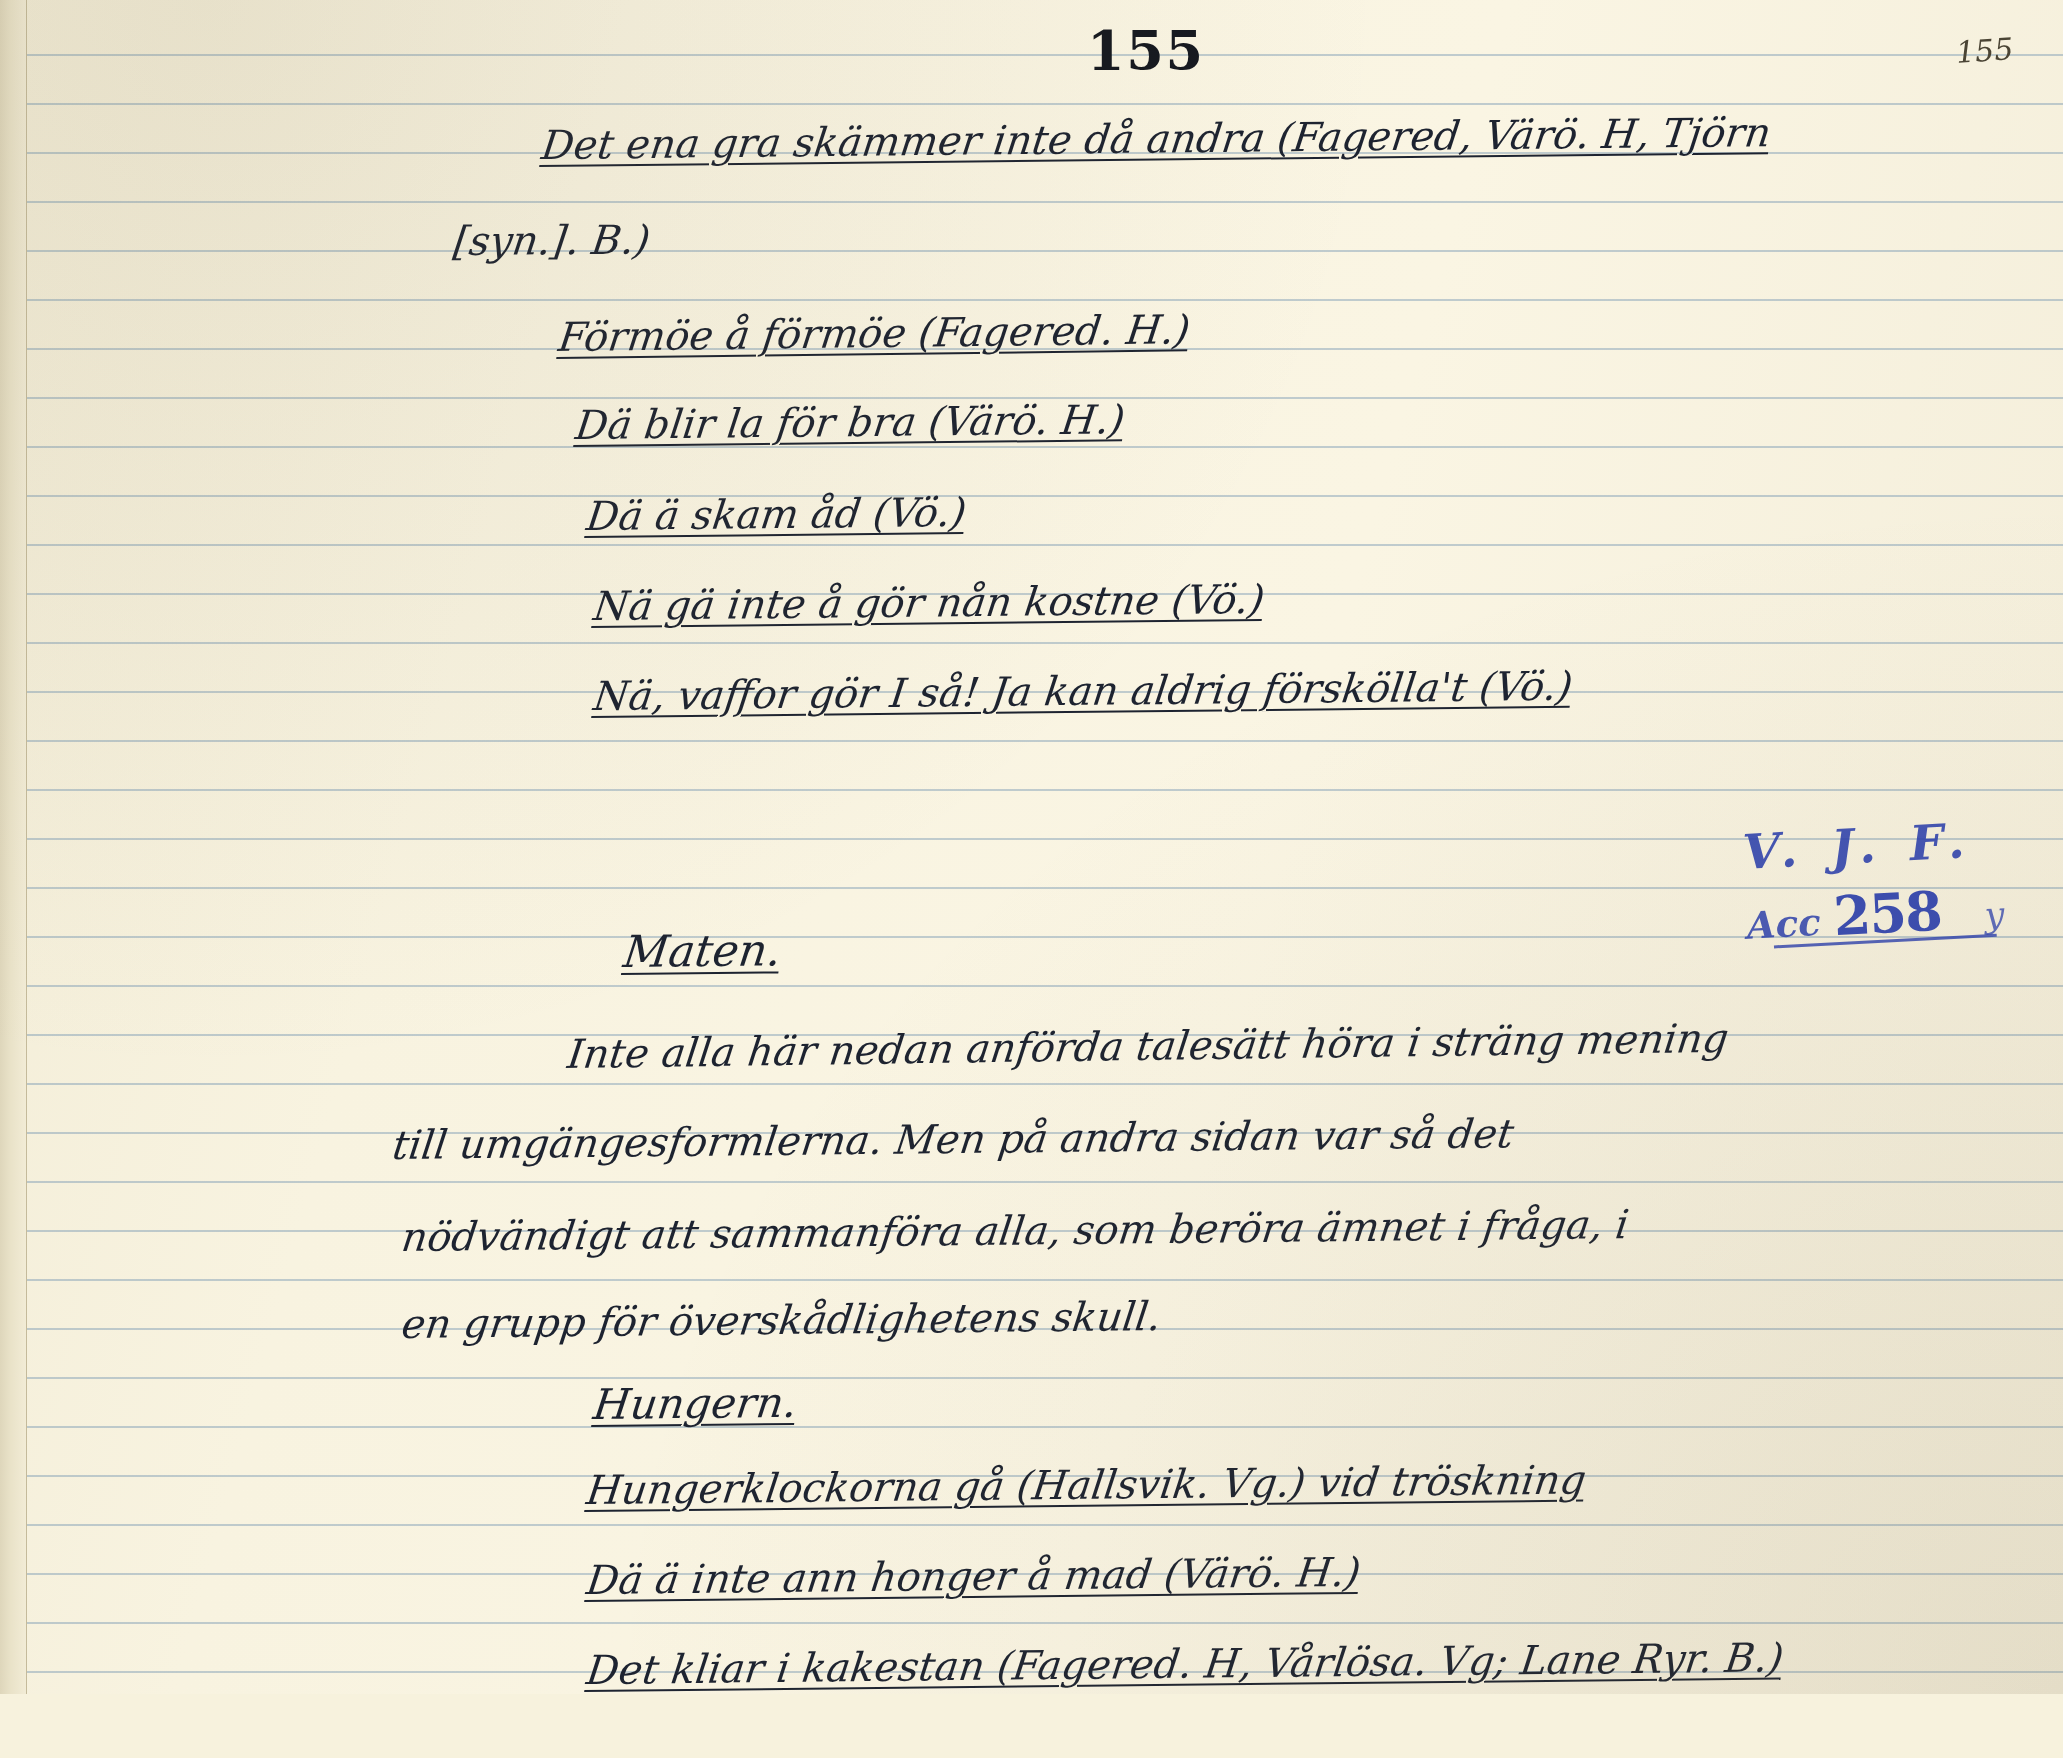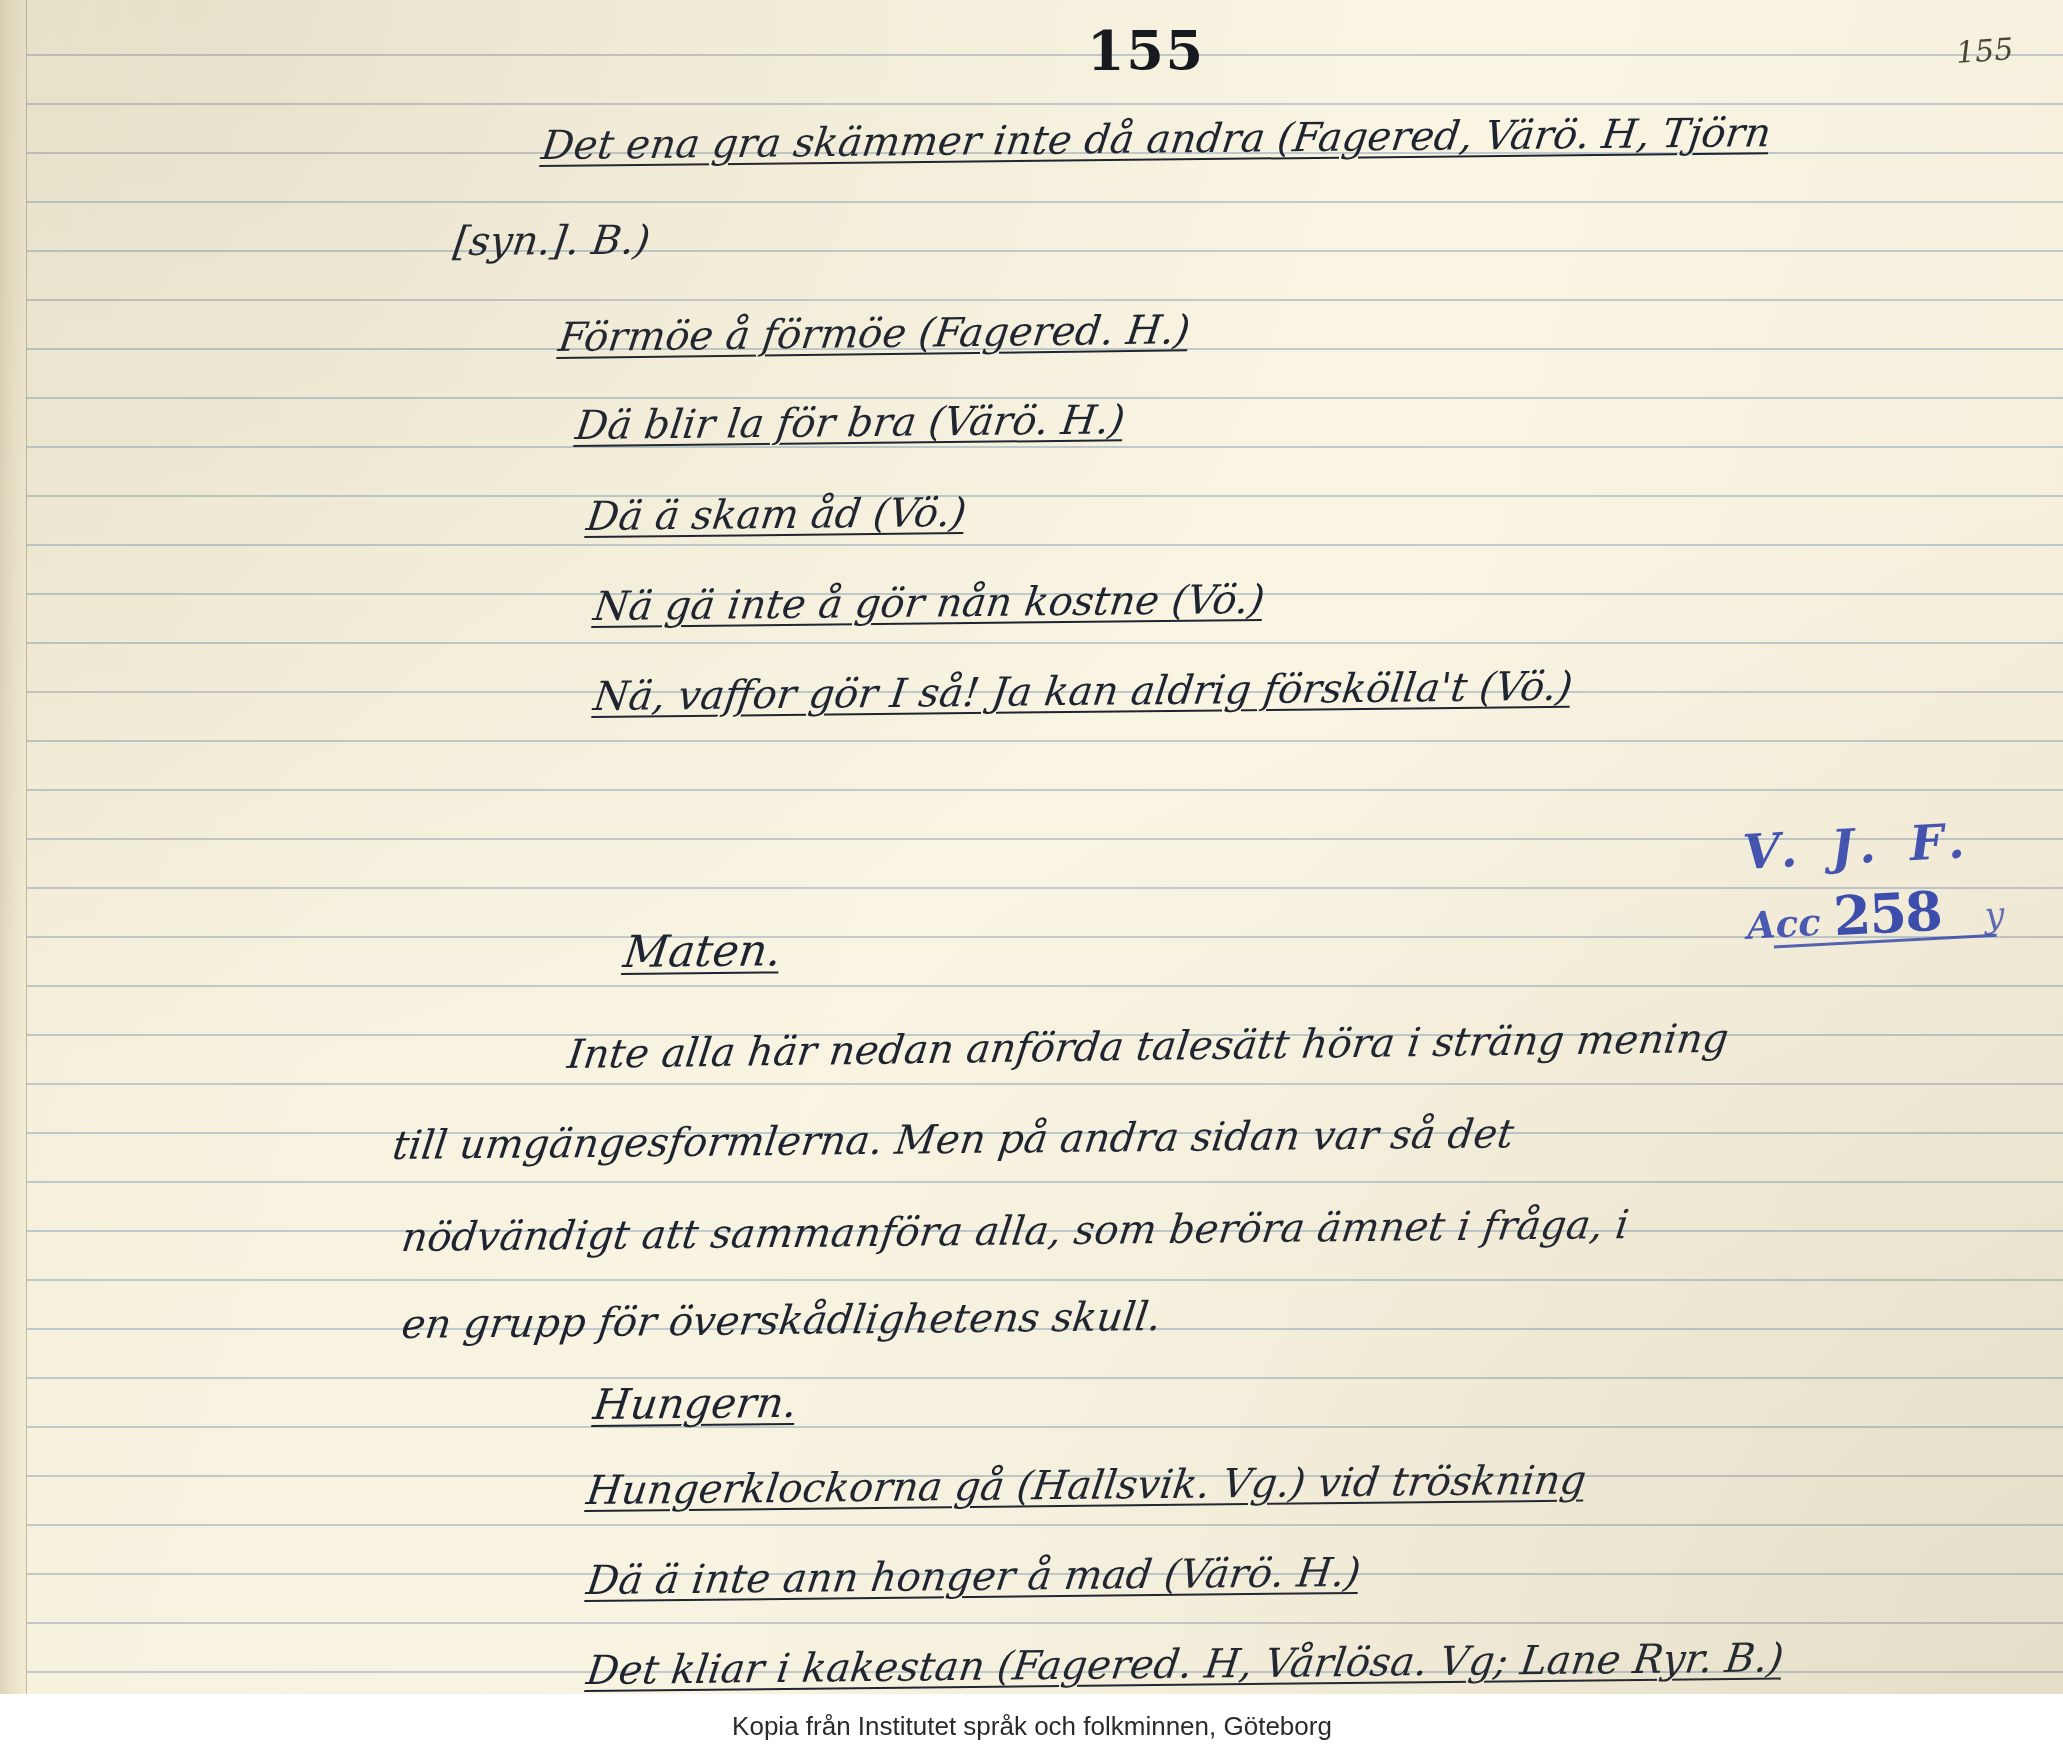--- a/index.html
+++ b/index.html
@@ -195,17 +195,14 @@
         <div class="hand" style="left: 393px; top: 1122px; font-size: 40px; transform: rotate(-0.6deg) skewX(-8deg);">till umgängesformlerna. Men på andra sidan var så det</div>
         <div class="hand" style="left: 402px; top: 1214px; font-size: 40px; transform: rotate(-0.6deg) skewX(-8deg);">nödvändigt att sammanföra alla, som beröra ämnet i fråga, i</div>
         <div class="hand" style="left: 402px; top: 1301px; font-size: 40px; transform: rotate(-0.6deg) skewX(-8deg);">en grupp för överskådlighetens skull.</div>
         <div class="hand u" style="left: 594px; top: 1380px; font-size: 42px; transform: rotate(-0.6deg) skewX(-8deg);">Hungern.</div>
         <div class="hand u" style="left: 587px; top: 1467px; font-size: 40px; transform: rotate(-0.6deg) skewX(-8deg);">Hungerklockorna gå (Hallsvik. Vg.) vid tröskning</div>
         <div class="hand u" style="left: 587px; top: 1557px; font-size: 40px; transform: rotate(-0.6deg) skewX(-8deg);">Dä ä inte ann honger å mad (Värö. H.)</div>
         <div class="hand u" style="left: 587px; top: 1647px; font-size: 40px; transform: rotate(-0.6deg) skewX(-8deg);">Det kliar i kakestan (Fagered. H, Vårlösa. Vg; Lane Ryr. B.)</div>
       </div>
   </div>
 
-  <div class="footer">
-    <span>Kopia från Institutet språk och folkminnen, Göteborg</span>
-  </div>
 </div>
 
 
 </body></html>

